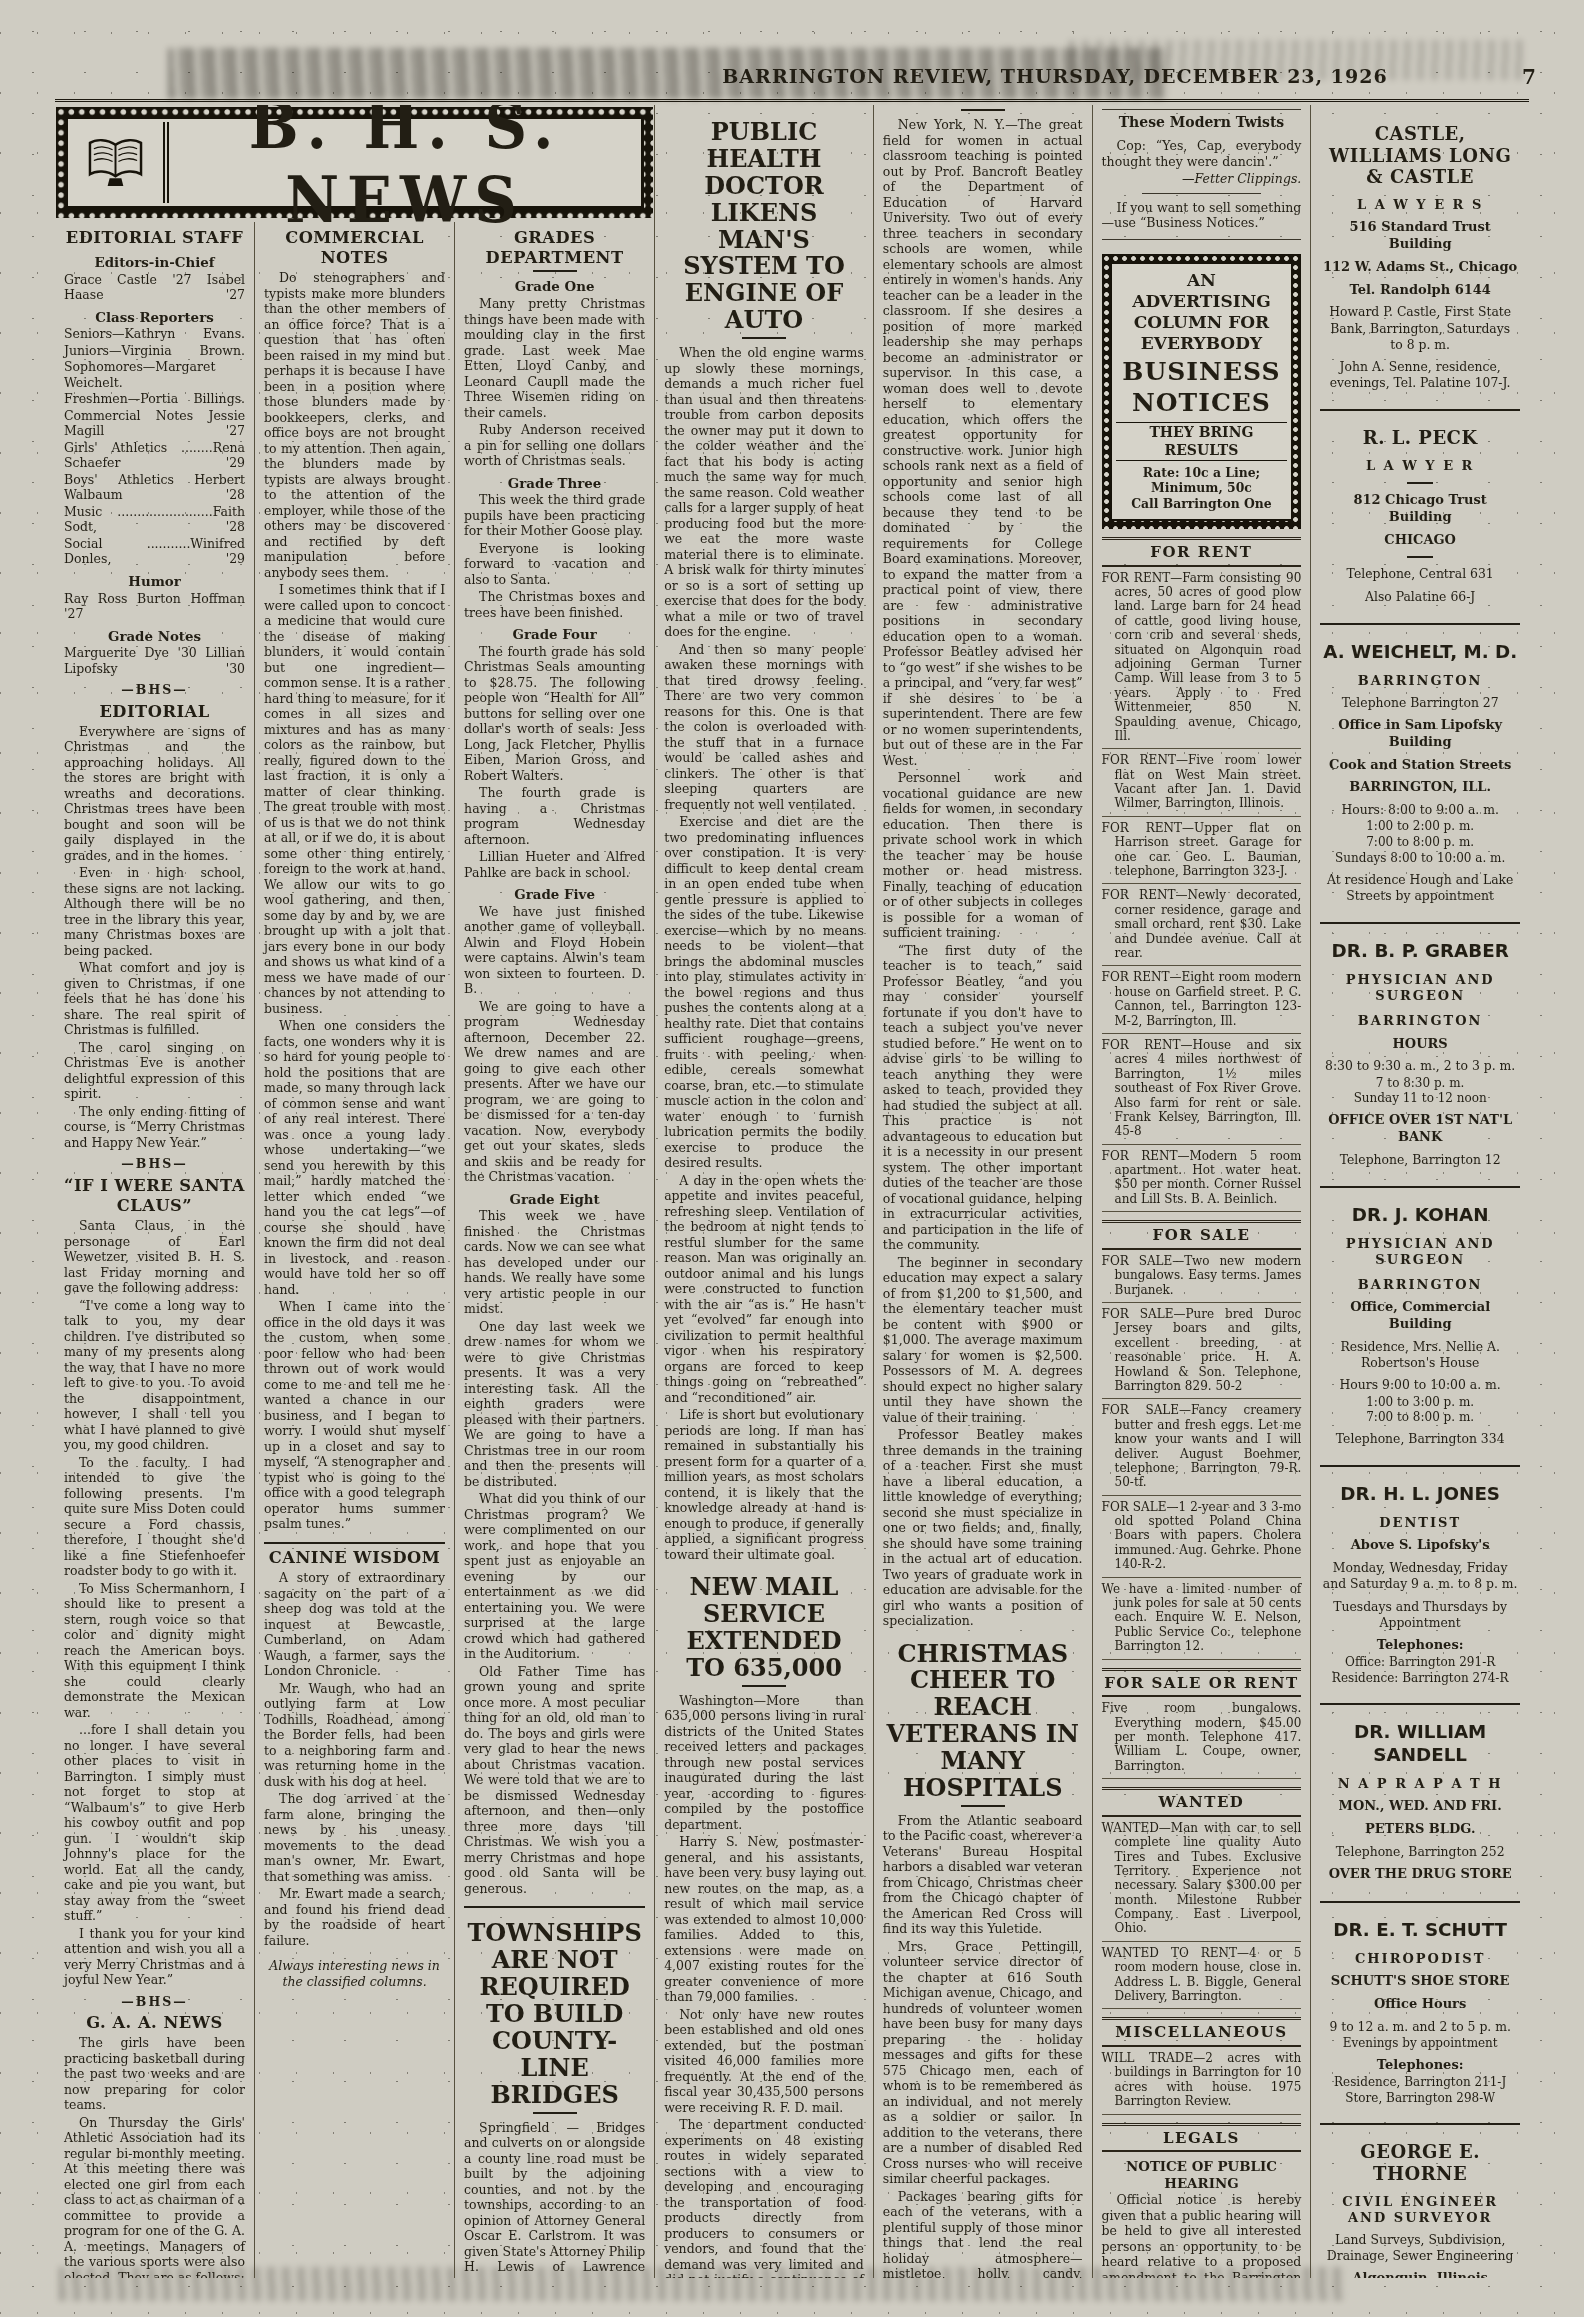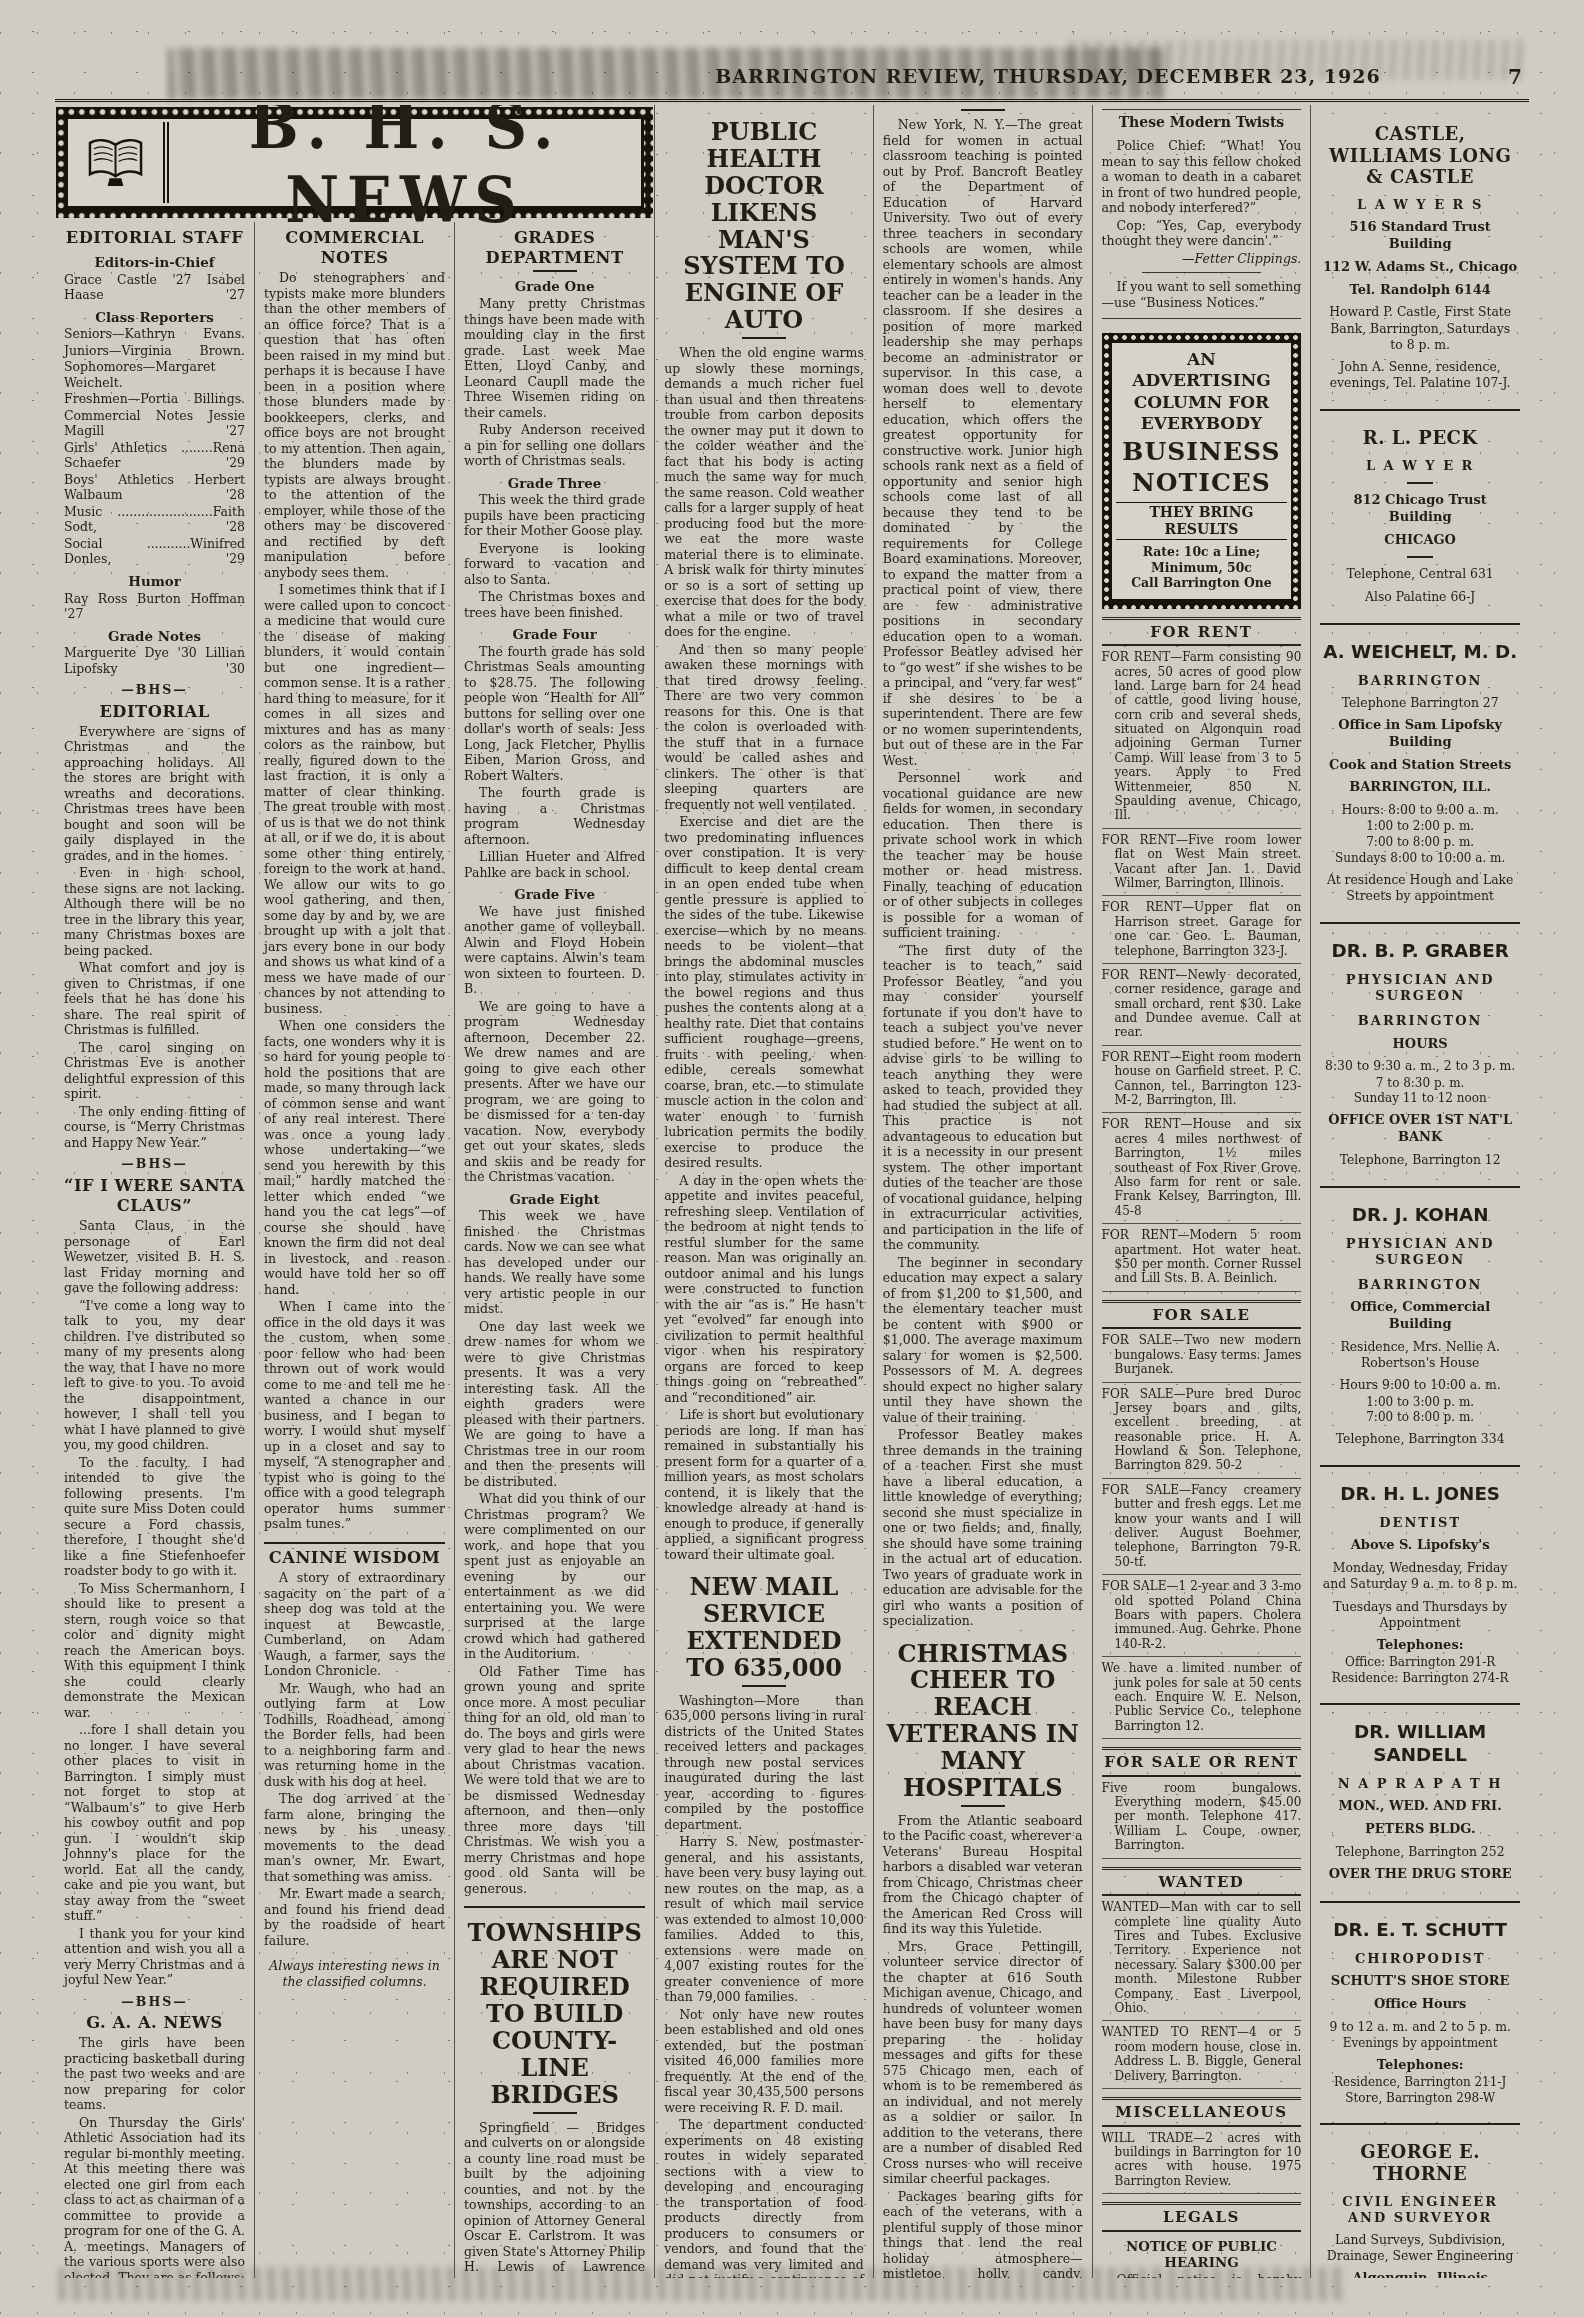--- a/index.html
+++ b/index.html
@@ -15,21 +15,21 @@
     background-position:7px 11px,19px 3px,2px 29px;}
   .smudge{position:absolute;pointer-events:none;filter:blur(3px);}
   #smudge-top{left:168px;top:48px;width:1000px;height:51px;opacity:.55;
     background:repeating-linear-gradient(87deg,rgba(20,17,10,.65) 0 7px,rgba(20,17,10,.1) 7px 13px,rgba(20,17,10,.5) 13px 21px);}
   #smudge-top2{left:1069px;top:40px;width:455px;height:40px;opacity:.35;
     background:repeating-linear-gradient(92deg,rgba(20,17,10,.55) 0 5px,rgba(20,17,10,.05) 5px 14px);}
   #smudge-bottom{left:59px;top:2267px;width:1287px;height:34px;opacity:.4;
     background:repeating-linear-gradient(88deg,rgba(20,17,10,.6) 0 6px,rgba(20,17,10,.08) 6px 15px);}
 
   
-  #runhead{position:absolute;left:55px;right:58px;top:65px;height:30px;}
+  #runhead{position:absolute;left:55px;right:44px;top:65px;height:30px;}
   #dateline{position:absolute;left:634px;right:119px;text-align:center;font-weight:bold;
     font-size:19px;letter-spacing:1px;font-family:"DejaVu Serif",serif;}
   #pagenum{position:absolute;right:4px;top:0;font-weight:bold;font-size:20px;}
   #headrule{position:absolute;left:55px;right:55px;top:99px;border-top:3px double #1d1910;}
 
   
   #main{position:absolute;left:55px;right:55px;top:105px;bottom:40px;display:flex;align-items:stretch;}
   .col{flex:1;padding:2px 9px 0;border-left:1px solid #56503e;overflow:hidden;
     font-size:12.5px;line-height:1.24;text-align:justify;}
   #leftgroup{flex:3;display:flex;flex-direction:column;overflow:hidden;}
@@ -294,21 +294,20 @@
             <p class="bp">Packages bearing gifts for each of the veterans, with a plentiful supply of those minor things that lend the real holiday atmosphere—mistletoe, holly, candy, Christmas cards, and so forth—are being tied up and addressed, and will be mailed out in plenty of time to reach the ex-service men before December 25.</p>
           </div>
       </div>
 
     </div>
 
     <div class="col">
       <div class="mt-box">
         <div class="mt-title">These Modern Twists</div>
         <div>
-            <p class="bp">Police Chief: “What! You mean to say this fellow choked a woman to death in a cabaret in front of two hundred people, and nobody interfered?”</p>
             <p class="bp">Cop: “Yes, Cap, everybody thought they were dancin'.”</p>
           </div>
         <div class="credit">—Fetter Clippings.</div>
         <div class="mt-sep"></div>
         <p class="bp">If you want to sell something—use “Business Notices.”</p>
       </div>
 
       <div id="notices">
         <div id="notices-inner">
           <div class="bn1">AN ADVERTISING COLUMN FOR EVERYBODY</div>

